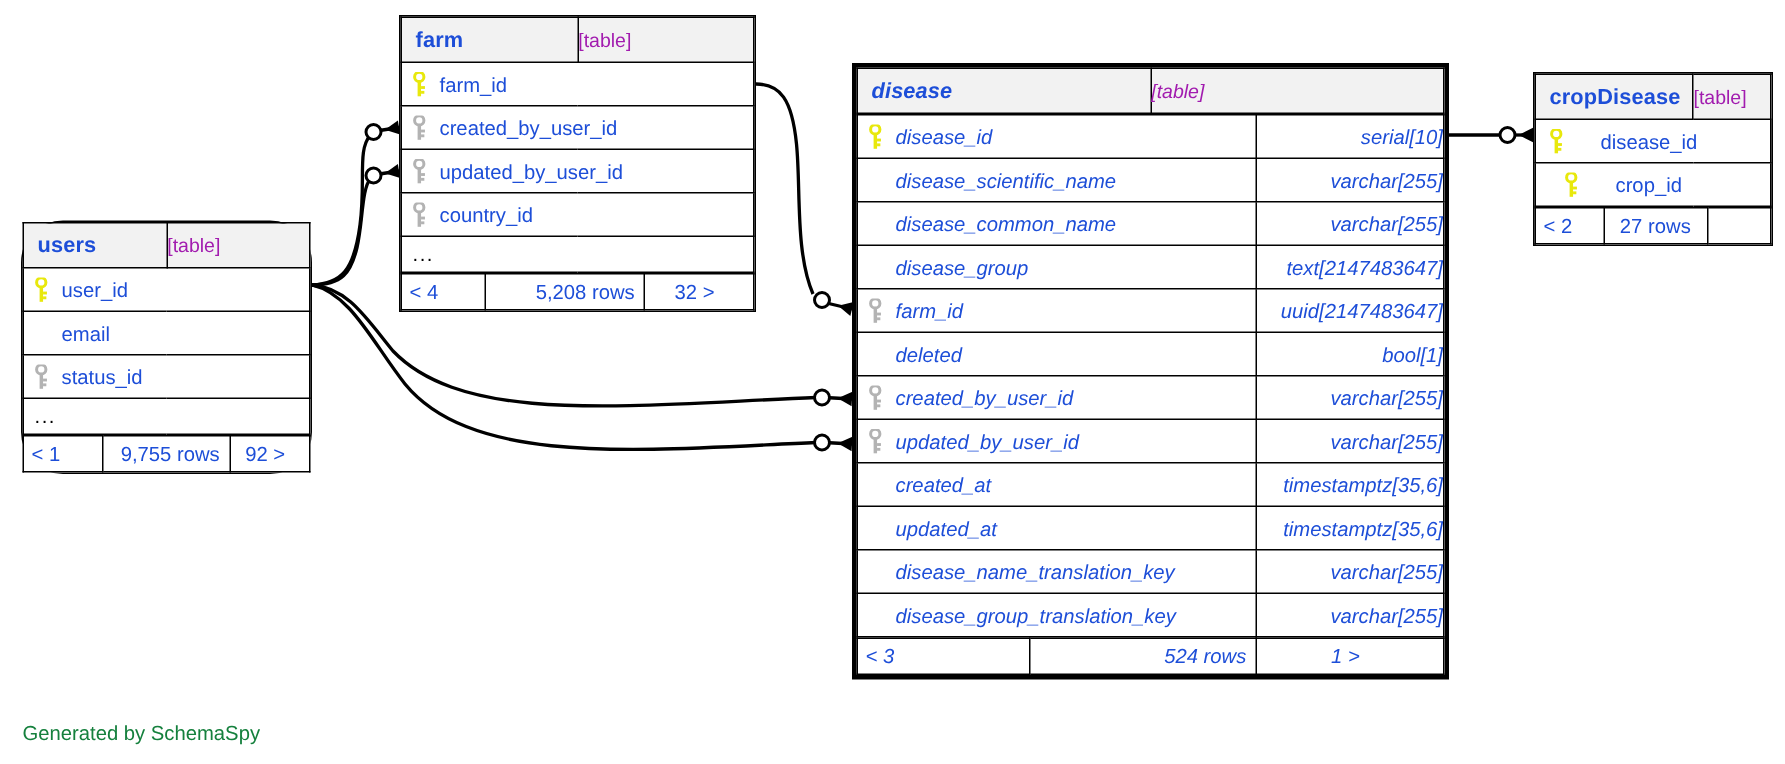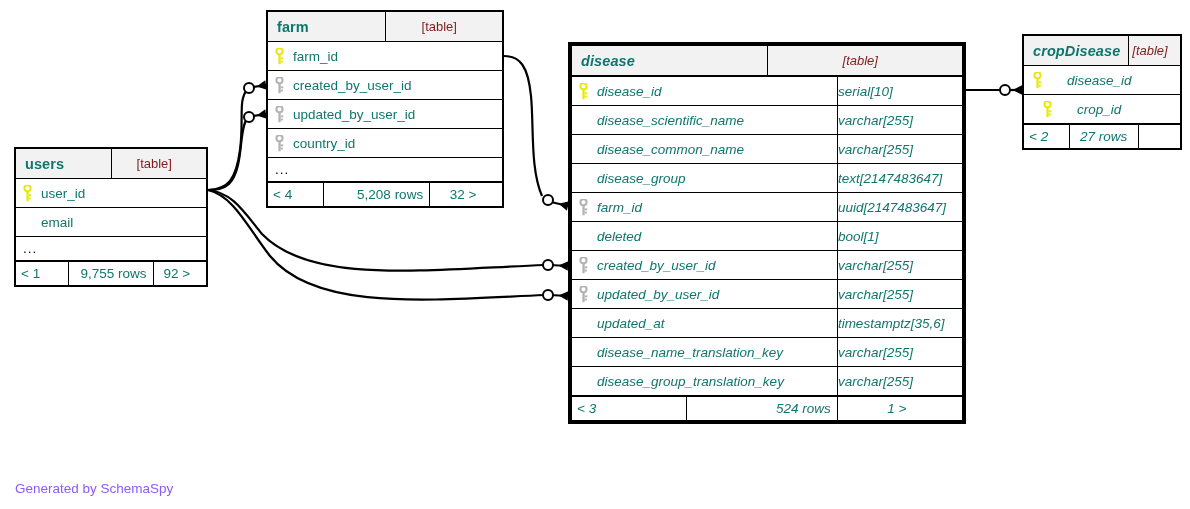--- a/index.html
+++ b/index.html
@@ -44,53 +44,54 @@
   .tbl {
     border-collapse: collapse;
     width: 100%;
     table-layout: fixed;
   }
   .tbl td {
     border: 1px solid #000000;
     padding: 0;
     vertical-align: middle;
     font-size: 13.5px;
-    color: #0f766e;
+    color: #1d4ed8;
     background: #ffffff;
     height: 29px;
     box-sizing: border-box;
   }
   .hdr td {
     background: #f2f2f2;
     border: 1px solid #000000;
     height: 30px;
   }
   .hdr .title {
     font-weight: bold;
     font-size: 14.5px;
     padding-left: 9px;
     text-align: left;
     letter-spacing: 0.1px;
   }
   .hdr .tag {
     font-size: 13px;
     padding-right: 9px;
-    text-align: center;
-    color: #7f1d1d;
+    text-align: left;
+    color: #a21caf;
     white-space: nowrap;
   }
   .cell-name {
     padding-left: 4px;
     white-space: nowrap;
     overflow: hidden;
   }
   .cell-type {
     padding-left: 7px;
     white-space: nowrap;
     font-size: 13.5px;
+    text-align: right;
   }
   .namewrap {
     display: flex;
     align-items: center;
     gap: 6px;
     padding-left: 4px;
   }
   .keyslot {
     width: 15px;
     min-width: 15px;
@@ -125,29 +126,29 @@
   }
   .foot .next {
     text-align: center;
     padding-right: 6px;
   }
   .caption {
     position: absolute;
     left: 15px;
     top: 481px;
     font-size: 13.5px;
-    color: #8b5cf6;
+    color: #15803d;
     white-space: nowrap;
     z-index: 4;
   }
   
-  #tbl-users     { left: 14px;   top: 147px; width: 194px; }
+  #tbl-users     { left: 14px;   top: 147px; width: 194px; border-radius: 28px; }
   #tbl-farm      { left: 266px;  top: 10px;  width: 238px; }
   #tbl-disease   { left: 568px;  top: 42px;  width: 398px; font-style: italic; }
-  #tbl-cropdis   { left: 1022px; top: 34px;  width: 160px; font-style: italic; }
+  #tbl-cropdis   { left: 1022px; top: 48px;  width: 160px; }
 </style>
 </head>
 <body>
 
 <div id="canvas">
 
   <svg id="edges" width="1190" height="509" viewBox="0 0 1190 509" xmlns="http://www.w3.org/2000/svg">
     <defs>
       <marker id="crow" markerWidth="12" markerHeight="12" refX="11" refY="6" orient="auto" markerUnits="userSpaceOnUse">
         <path d="M 11,1.2 L 1.5,6 L 11,10.8 Z" fill="#000000"></path>
@@ -214,20 +215,35 @@
         </td>
       </tr>
       <tr>
         <td class="cell-name" colspan="2">
           <span class="namewrap">
             <span class="keyslot"></span>
             <span class="lbl">email</span>
           </span>
         </td>
       </tr>
+      <tr>
+        <td class="cell-name" colspan="2">
+          <span class="namewrap">
+            <span class="keyslot">
+              <svg width="9" height="17" viewBox="0 0 9 17">
+                    <circle cx="4.5" cy="3.3" r="3.1" fill="none" stroke="#b3b3b3" stroke-width="2"></circle>
+                    <rect x="3.4" y="5.6" width="2.3" height="10.6" fill="#b3b3b3"></rect>
+                    <rect x="5.7" y="9.4" width="2.6" height="1.9" fill="#b3b3b3"></rect>
+                    <rect x="5.7" y="12.6" width="2.2" height="1.9" fill="#b3b3b3"></rect>
+                  </svg>
+            </span>
+            <span class="lbl">status_id</span>
+          </span>
+        </td>
+      </tr>
       <tr class="ellipsis-row">
         <td colspan="2">...</td>
       </tr>
     </tbody>
       </table>
     <table class="tbl">
       <tbody>
           <tr class="foot">
         <td class="prev" style="width:28%">&lt; 1</td>
         <td class="rows" style="width:44%">9,755 rows</td>
@@ -432,20 +448,29 @@
             </span>
             <span class="lbl">updated_by_user_id</span>
           </span>
         </td>
         <td class="cell-type">varchar[255]</td>
       </tr>
       <tr>
         <td class="cell-name">
           <span class="namewrap">
             <span class="keyslot"></span>
+            <span class="lbl">created_at</span>
+          </span>
+        </td>
+        <td class="cell-type">timestamptz[35,6]</td>
+      </tr>
+      <tr>
+        <td class="cell-name">
+          <span class="namewrap">
+            <span class="keyslot"></span>
             <span class="lbl">updated_at</span>
           </span>
         </td>
         <td class="cell-type">timestamptz[35,6]</td>
       </tr>
       <tr>
         <td class="cell-name">
           <span class="namewrap">
             <span class="keyslot"></span>
             <span class="lbl">disease_name_translation_key</span>

